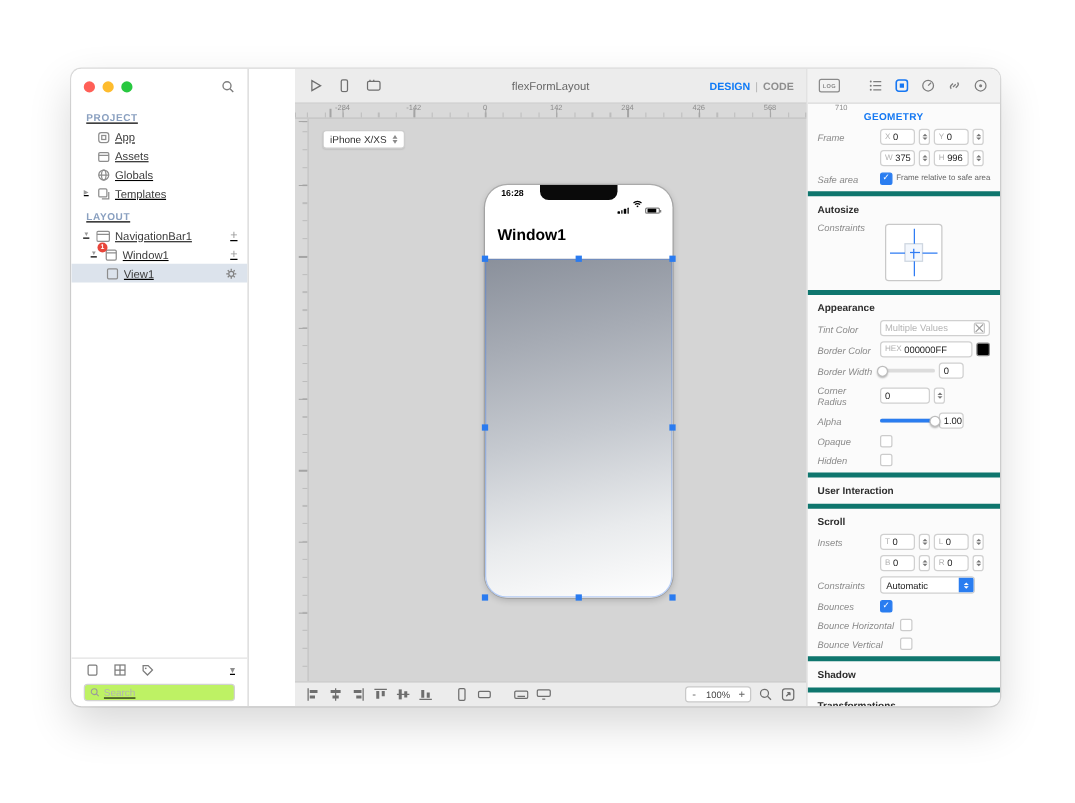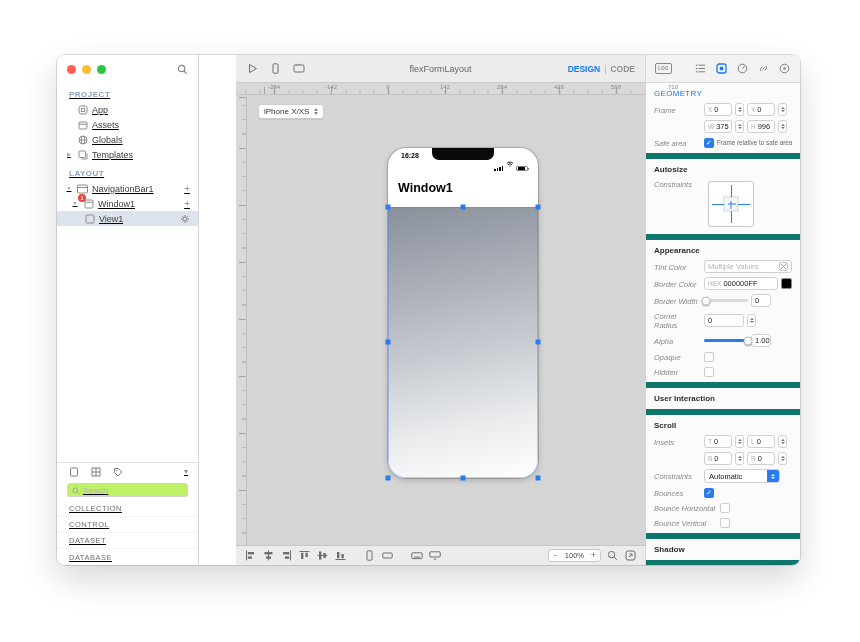--- a/index.html
+++ b/index.html
@@ -86,22 +86,22 @@
 .zoom-btn{width:13px;text-align:center;font-size:9px;color:#666;line-height:11px;}
 .zoom-level{padding:0 3px;font-size:7.5px;color:#444;}
 
 
 .inspector{width:155px;flex:none;border-left:1px solid #d6d6d6;background:#fbfbfb;display:flex;flex-direction:column;overflow:hidden;}
 .insp-header{height:28px;flex:none;background:#f2f2f2;border-bottom:1px solid #dadada;display:flex;align-items:center;padding:0 9px;gap:8px;}
 .insp-header .first{margin-right:auto;}
 .log-box{min-width:17px;height:11px;border:1px solid #8a8a8a;border-radius:2px;display:flex;align-items:center;justify-content:center;
   font-size:4.5px;letter-spacing:.3px;color:#8a8a8a;font-weight:bold;padding:0 1px;}
 .insp-body{flex:1;overflow:hidden;}
-.geo-header{padding:6px 8px 3px;font-size:8px;font-weight:normal;letter-spacing:.3px;color:#1478f2;}
-.section-h{padding:6px 8px 3px;font-size:8px;font-weight:bold;color:#2e2e2e;border-top:6px solid #0f766e;margin-top:3px;}
+.geo-header{padding:6px 8px 3px;font-size:8px;font-weight:bold;letter-spacing:.3px;color:#1478f2;margin-left:37px;}
+.section-h{padding:6px 8px 3px;font-size:8px;font-weight:bold;color:#2e2e2e;border-top:4px solid #0f766e;margin-top:3px;}
 .irow{display:flex;align-items:center;padding:2px 8px;gap:4px;min-height:15px;}
 .irow.top{align-items:flex-start;}
 .ilabel{width:46px;flex:none;font-size:7.5px;color:#8a8a8a;padding-top:1px;font-style:italic;}
 .ictrl{flex:1;display:flex;align-items:center;gap:3px;min-width:0;}
 .fld{height:13px;background:#fff;border:1px solid #d0d0d0;border-radius:3px;display:flex;align-items:center;gap:2px;padding:0 3px;
   font-size:7.5px;color:#222;white-space:nowrap;overflow:hidden;}
 .fld .pfx{color:#b0b0b0;font-size:6.5px;}
 .fld .ph{color:#b5b5b5;}
 .fld.w28{width:28px;}.fld.w40{width:40px;}.fld.w18{width:20px;}.fld.w62{flex:1;}
 .stepper{width:9px;height:13px;background:#fff;border:1px solid #d0d0d0;border-radius:2.5px;flex:none;
@@ -258,26 +258,20 @@
     </div>
 
     <div class="sb-searchbox">
       <span><svg width="8" height="8" viewBox="0 0 11 11">
             <circle cx="4.6" cy="4.6" r="3.2" fill="none" stroke="#9b9b9b" stroke-width="1.2"></circle>
             <line x1="7" y1="7" x2="9.6" y2="9.6" stroke="#9b9b9b" stroke-width="1.2"></line>
           </svg></span>
       <input placeholder="Search" style="">
     </div>
 
-    <div class="sb-library">
-      <div class="lib-row">COLLECTION</div>
-      <div class="lib-row">CONTROL</div>
-      <div class="lib-row">DATASET</div>
-      <div class="lib-row">DATABASE</div>
-    </div>
   </div>
 
   <div class="canvas-col">
     <div class="cv-header">
       <div class="cv-left-icons">
         <span class="tb-icon">
             <svg width="11" height="11" viewBox="0 0 11 11">
               <path d="M2.5 1.5l7 4-7 4z" fill="none" stroke="#6e6e6e"></path>
             </svg>
           </span>

